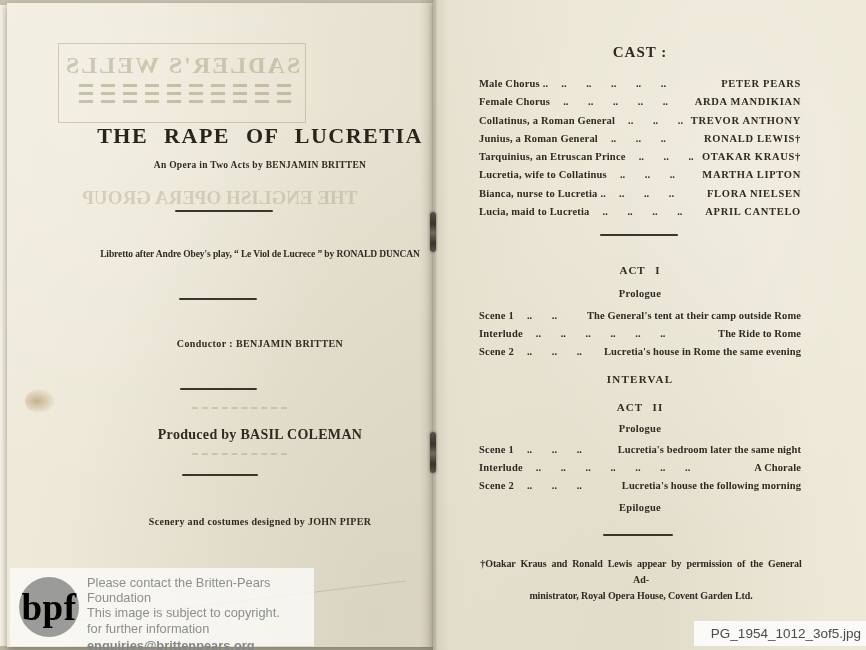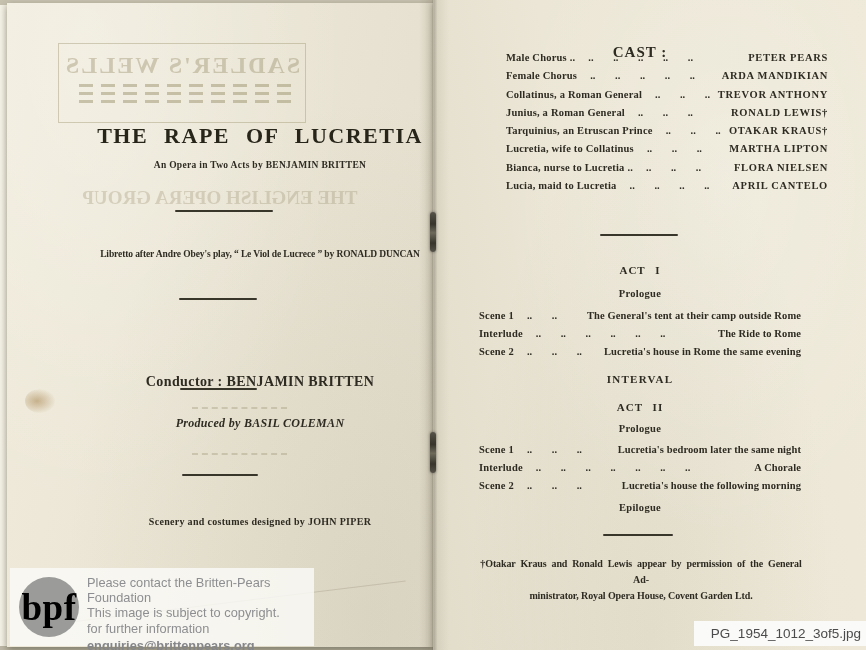--- a/index.html
+++ b/index.html
@@ -65,28 +65,28 @@
   .st-mast{font-size:24px;font-weight:700;letter-spacing:2px;margin-top:8px;font-family:"Liberation Serif",serif;}
   .st-smline{height:3px;margin:5px 14px 0 14px;background:repeating-linear-gradient(90deg,rgba(148,138,100,.45) 0 14px,transparent 14px 22px);}
   .mirror-line{
     position:absolute;left:0;width:100%;text-align:center;
     transform:scaleX(-1);filter:blur(.5px);
     color:rgba(150,140,105,.30);font-weight:700;
   }
   .lp-title{top:120px;font-size:22px;letter-spacing:1.5px;word-spacing:9px;color:#272419;}
   .lp-sub{top:157px;font-size:9.5px;letter-spacing:.3px;}
   .lp-libretto{top:246px;font-size:9.5px;letter-spacing:-.1px;}
-  .lp-conductor{top:335px;font-size:14px;letter-spacing:.4px;margin-top:36px;}
-  .lp-produced{top:413px;font-size:12px;letter-spacing:.3px;font-style:italic;}
+  .lp-conductor{top:335px;font-size:10px;letter-spacing:.4px;}
+  .lp-produced{top:424px;font-size:14px;letter-spacing:.3px;}
   .lp-scenery{top:513px;font-size:10px;letter-spacing:.3px;}
   
   .rp-col{position:absolute;left:46px;width:322px;}
   .rp-center{text-align:center;}
   .cast-head{top:44px;font-size:15px;letter-spacing:1px;}
-  .cast-block{top:52px;margin-left:27px;}
+  .cast-block{top:78px;}
   .row{display:flex;align-items:baseline;font-size:10.5px;}
   .cast-block .row{margin-bottom:7.3px;}
   .role{white-space:nowrap;letter-spacing:.2px;}
   .leader{flex:1 1 auto;overflow:hidden;white-space:nowrap;word-spacing:17px;padding:0 8px 0 13px;}
   .cname{white-space:nowrap;letter-spacing:.7px;}
   .desc{white-space:nowrap;letter-spacing:.1px;text-align:right;}
   .act-head{font-size:11px;letter-spacing:1px;word-spacing:6px;}
   .prologue{font-size:10.5px;letter-spacing:.3px;}
   .scene-block .row{margin-bottom:7px;}
   .interval{font-size:11px;letter-spacing:1.3px;}

